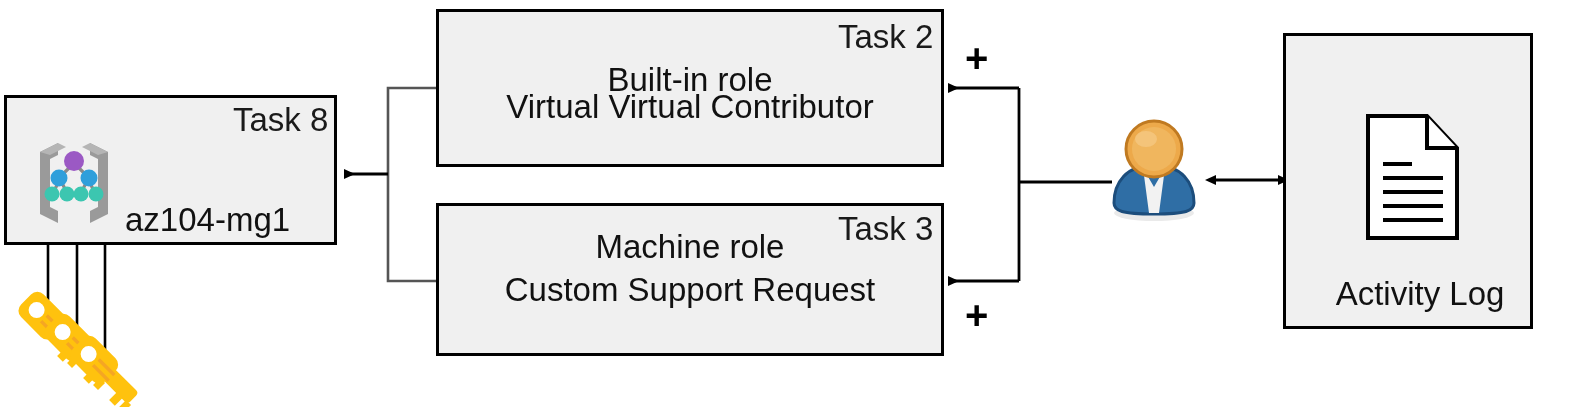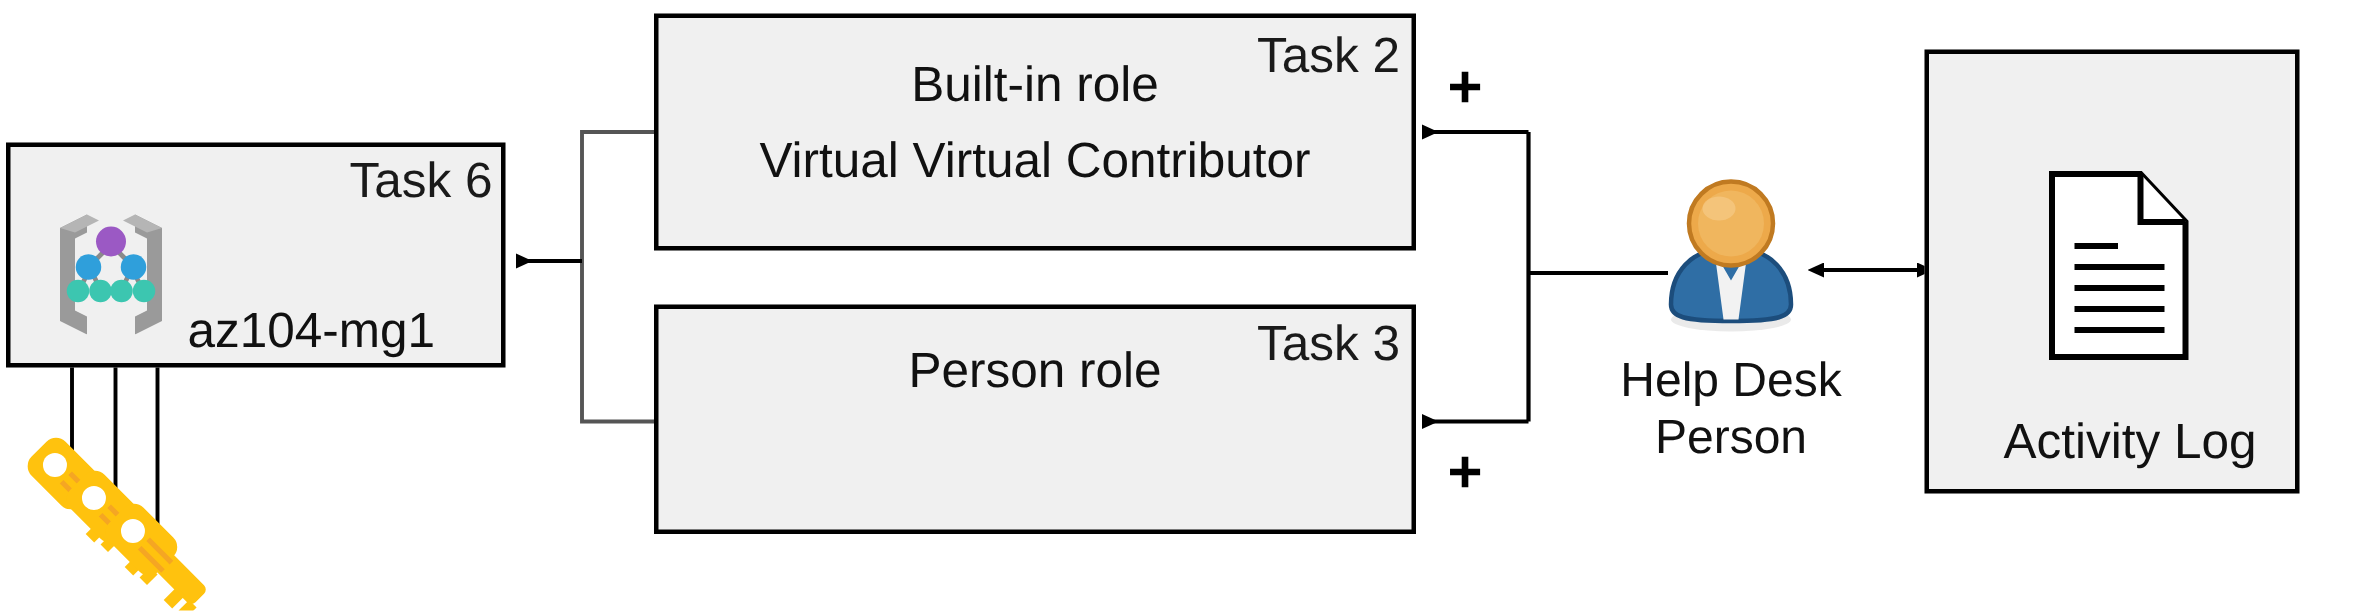--- a/index.html
+++ b/index.html
@@ -107,21 +107,21 @@
 
     <g>
       <line x1="48" y1="300" x2="48" y2="196" stroke="#000000" stroke-width="2.6" marker-end="url(#arrowU)"></line>
       <line x1="77" y1="340" x2="77" y2="196" stroke="#000000" stroke-width="2.6" marker-end="url(#arrowU)"></line>
       <line x1="105" y1="380" x2="105" y2="205" stroke="#000000" stroke-width="2.6" marker-end="url(#arrowU)"></line>
     </g>
   </svg>
 
   <div class="node-box" style="left:4px; top:95px; width:333px; height:150px;"></div>
 
-  <div class="task-tag" style="left:233px; top:103px;">Task 6</div>
+  <div class="task-tag" style="left:233px; top:103px;">Task 8</div>
 
   <div class="icon-holder" style="left:28px; top:133px; width:92px; height:90px;">
     <svg width="92" height="90" viewBox="0 0 92 90">
 
       <path d="M30,10 L12,19 L12,81 L30,90 L30,78 L22,74 L22,26 L30,22 z" fill="#9a9a9a"></path>
       <path d="M30,10 L12,19 L22,22 L38,14 z" fill="#b5b5b5"></path>
 
       <path d="M62,10 L80,19 L80,81 L62,90 L62,78 L70,74 L70,26 L62,22 z" fill="#9a9a9a"></path>
       <path d="M62,10 L80,19 L70,22 L54,14 z" fill="#b5b5b5"></path>
 
@@ -180,53 +180,50 @@
           <rect x="30" y="31" width="22" height="3.4" fill="#f5a623"></rect>
         </g>
       </g>
     </svg>
   </div>
 
   <div class="node-box" style="left:436px; top:9px; width:508px; height:158px;"></div>
 
   <div class="task-tag" style="left:838px; top:20px;">Task 2</div>
 
-  <div class="box-text" style="left:436px; top:37px; width:508px;">Built-in role</div>
+  <div class="box-text" style="left:436px; top:61px; width:508px;">Built-in role</div>
 
   <div class="box-text" style="left:436px; top:88px; width:508px;">Virtual Virtual Contributor</div>
 
   <div class="node-box" style="left:436px; top:203px; width:508px; height:153px;"></div>
 
   <div class="task-tag" style="left:838px; top:212px;">Task 3</div>
 
-  <div class="box-text" style="left:436px; top:228px; width:508px;">Person role</div>
-
+  <div class="box-text" style="left:436px; top:228px; width:508px;">Machine role</div>
+
+  <div class="box-text" style="left:436px; top:271px; width:508px;">Custom Support Request</div>
 
   <div class="plus-sign" style="left:965px; top:38px;">+</div>
 
   <div class="plus-sign" style="left:965px; top:295px;">+</div>
 
   <div class="icon-holder" style="left:1104px; top:117px; width:100px; height:105px;">
     <svg width="100" height="105" viewBox="0 0 100 105">
       <ellipse cx="50" cy="96" rx="40" ry="8" fill="#d8d8d8" opacity="0.55"></ellipse>
 
       <path d="M50,48 C22,48 10,66 10,86 C10,94 18,97 50,97 C82,97 90,94 90,86 C90,66 78,48 50,48 z" fill="#2f6ea5" stroke="#1c4d7c" stroke-width="3"></path>
 
       <path d="M39,51 L50,70 L61,51 L55,96 L45,96 z" fill="#f2f2f2"></path>
 
       <circle cx="50" cy="32" r="28" fill="#eda94a" stroke="#c07a21" stroke-width="3"></circle>
       <circle cx="50" cy="32" r="22" fill="#f0b65e"></circle>
       <ellipse cx="42" cy="22" rx="11" ry="8" fill="#f6cd8d" opacity="0.6"></ellipse>
     </svg>
   </div>
 
-  <div class="person-label" style="left:1044px; top:234px;">
-    <div>Help Desk</div>
-    <div>Person</div>
-  </div>
 
   <div class="node-box" style="left:1283px; top:33px; width:250px; height:296px;"></div>
 
 
   <div class="icon-holder" style="left:1365px; top:113px; width:95px; height:128px;">
     <svg width="95" height="128" viewBox="0 0 95 128">
       <path d="M3,3 L62,3 L92,35 L92,125 L3,125 z" fill="#ffffff" stroke="#000000" stroke-width="4" stroke-linejoin="miter"></path>
       <path d="M62,3 L62,35 L92,35" fill="#ffffff" stroke="#000000" stroke-width="4"></path>
       <g stroke="#000000" stroke-width="4" stroke-linecap="butt">
         <line x1="18" y1="51" x2="47" y2="51"></line>

